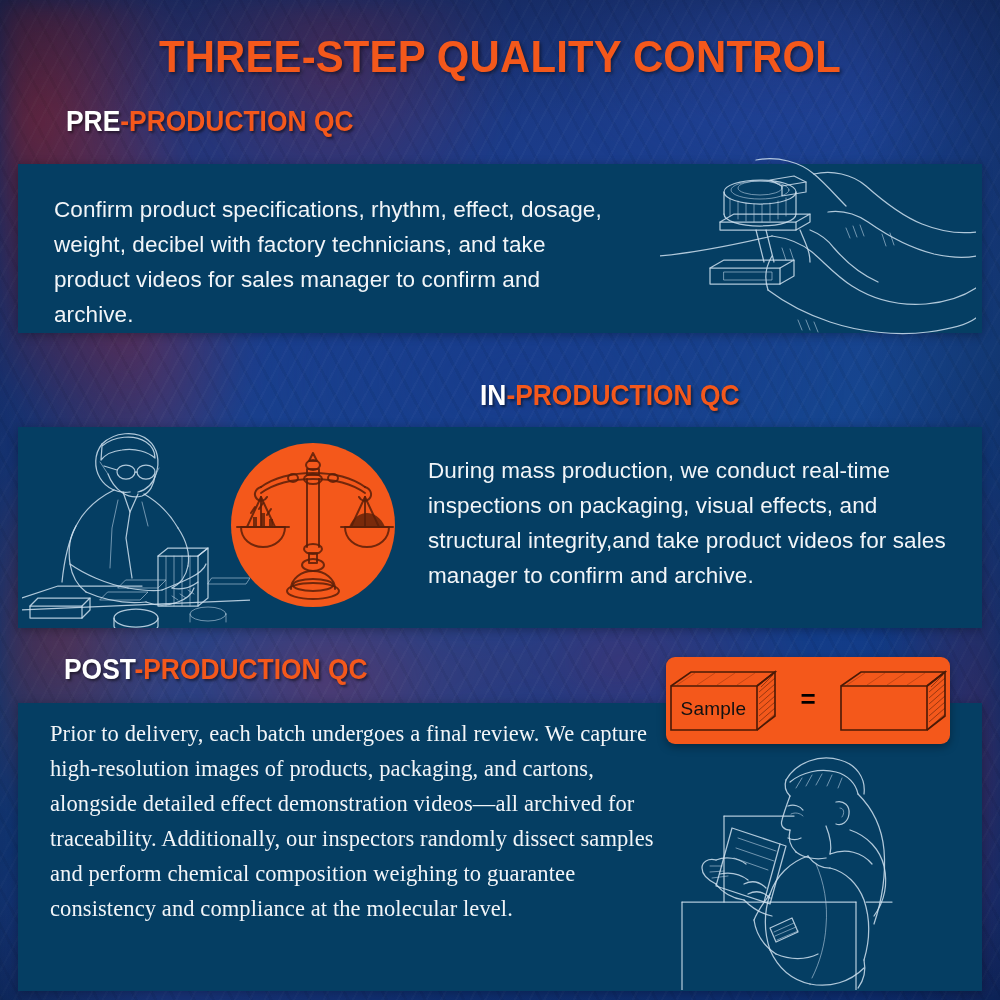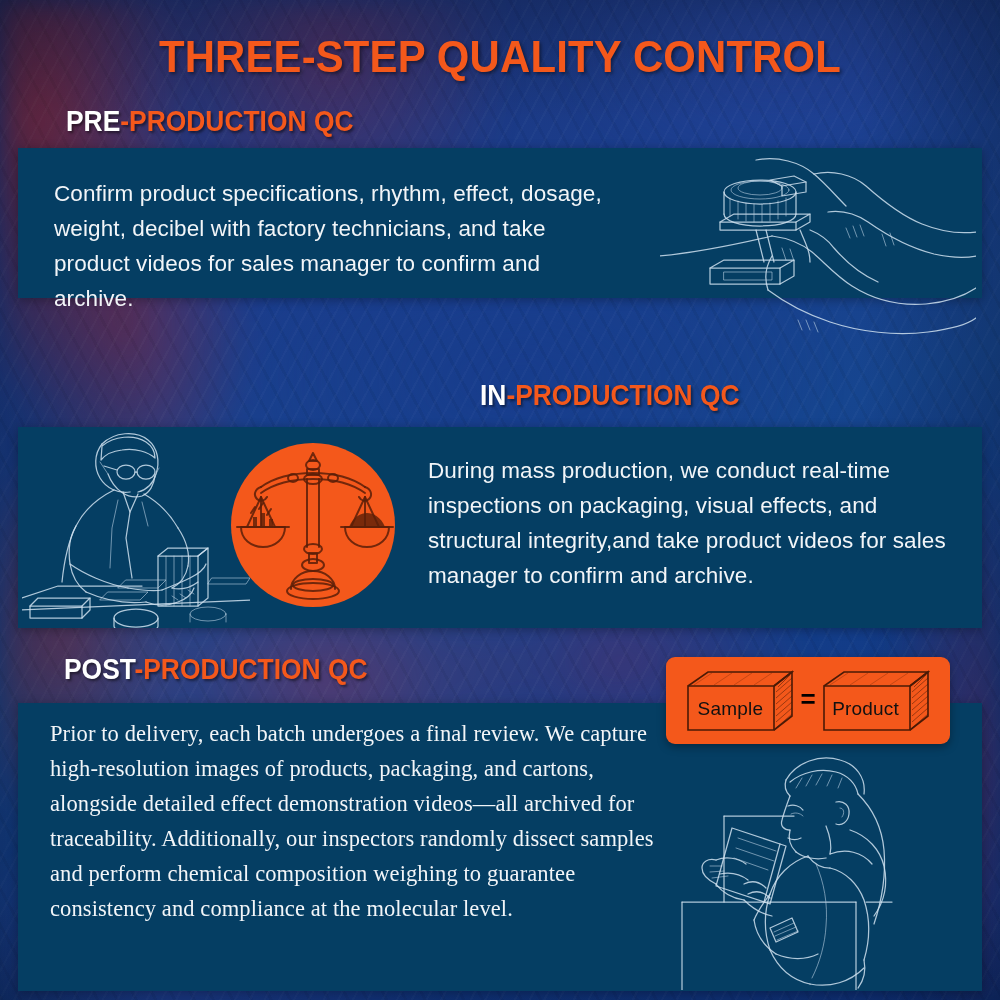--- a/index.html
+++ b/index.html
@@ -77,21 +77,21 @@
   #head-1{ left:66px;  top:104px; transform-origin:left center; transform:scaleX(.88); }
   #head-2{ left:480px; top:378px; transform-origin:left center; transform:scaleX(.88); }
   #head-3{ left:64px;  top:652px; transform-origin:left center; transform:scaleX(.88); }
 
   
   .panel{
     position:absolute;
     background:#053E63;
     box-shadow:0 2px 10px rgba(0,0,0,.30);
   }
-  #panel-1{ left:18px; top:148px;  width:964px; height:150px; }
+  #panel-1{ left:18px; top:164px;  width:964px; height:169px; }
   #panel-2{ left:18px; top:427px;  width:964px; height:201px; }
   #panel-3{ left:18px; top:703px;  width:964px; height:288px; }
 
   .body-text{
     position:absolute;
     color:#f2f5f8;
     font-size:22.5px;
     line-height:35px;
     letter-spacing:.1px;
   }
@@ -104,21 +104,21 @@
     position:absolute;
     left:666px; top:657px;
     width:284px; height:87px;
     background:#F4581B;
     border-radius:9px;
     box-shadow:0 3px 9px rgba(0,0,0,.35);
   }
   #badge .row{
     position:absolute; inset:0;
     display:flex; align-items:center; justify-content:center;
-    gap:4px;
+    gap:21px;
   }
   .cube{ position:relative; width:108px; height:62px; }
   .cube svg{ position:absolute; left:0; top:0; }
   .cube .cap{
     position:absolute;
     left:0; top:16px; width:88px; height:46px;
     display:flex; align-items:center; justify-content:center;
     color:#111; font-size:19px;
     letter-spacing:.2px;
   }
@@ -354,21 +354,20 @@
           <path d="M2 16 L88 16 L88 60 L2 60 Z" fill="none" stroke="#4a1a06" stroke-width="1.6"></path>
           <path d="M2 16 L22 2 L106 2 L88 16" fill="none" stroke="#4a1a06" stroke-width="1.6"></path>
           <path d="M88 16 L106 2 L106 46 L88 60" fill="none" stroke="#4a1a06" stroke-width="1.6"></path>
           <g stroke="#4a1a06" stroke-width=".7" opacity=".75">
             <path d="M90 58 L106 44 M90 52 L106 38 M90 46 L106 32 M90 40 L106 26 M90 34 L106 20 M90 28 L106 14 M90 22 L106 8 M92 17 L104 5"></path>
           </g>
           <g stroke="#4a1a06" stroke-width=".55" opacity=".5">
             <path d="M8 15 L26 3 M28 15 L46 3 M48 15 L66 3 M68 15 L86 3"></path>
           </g>
         </svg>
-        <div class="cap">Product</div>
       </div>
     </div>
   </div>
 
   <div class="art" id="art-inspector">
     <svg viewBox="0 0 312 238" width="312" height="238">
 
       <path class="ink" d="M64 64 L134 64"></path>
       <path class="ink" d="M64 64 L64 150"></path>
       <path class="ink" d="M22 150 L196 150"></path>

